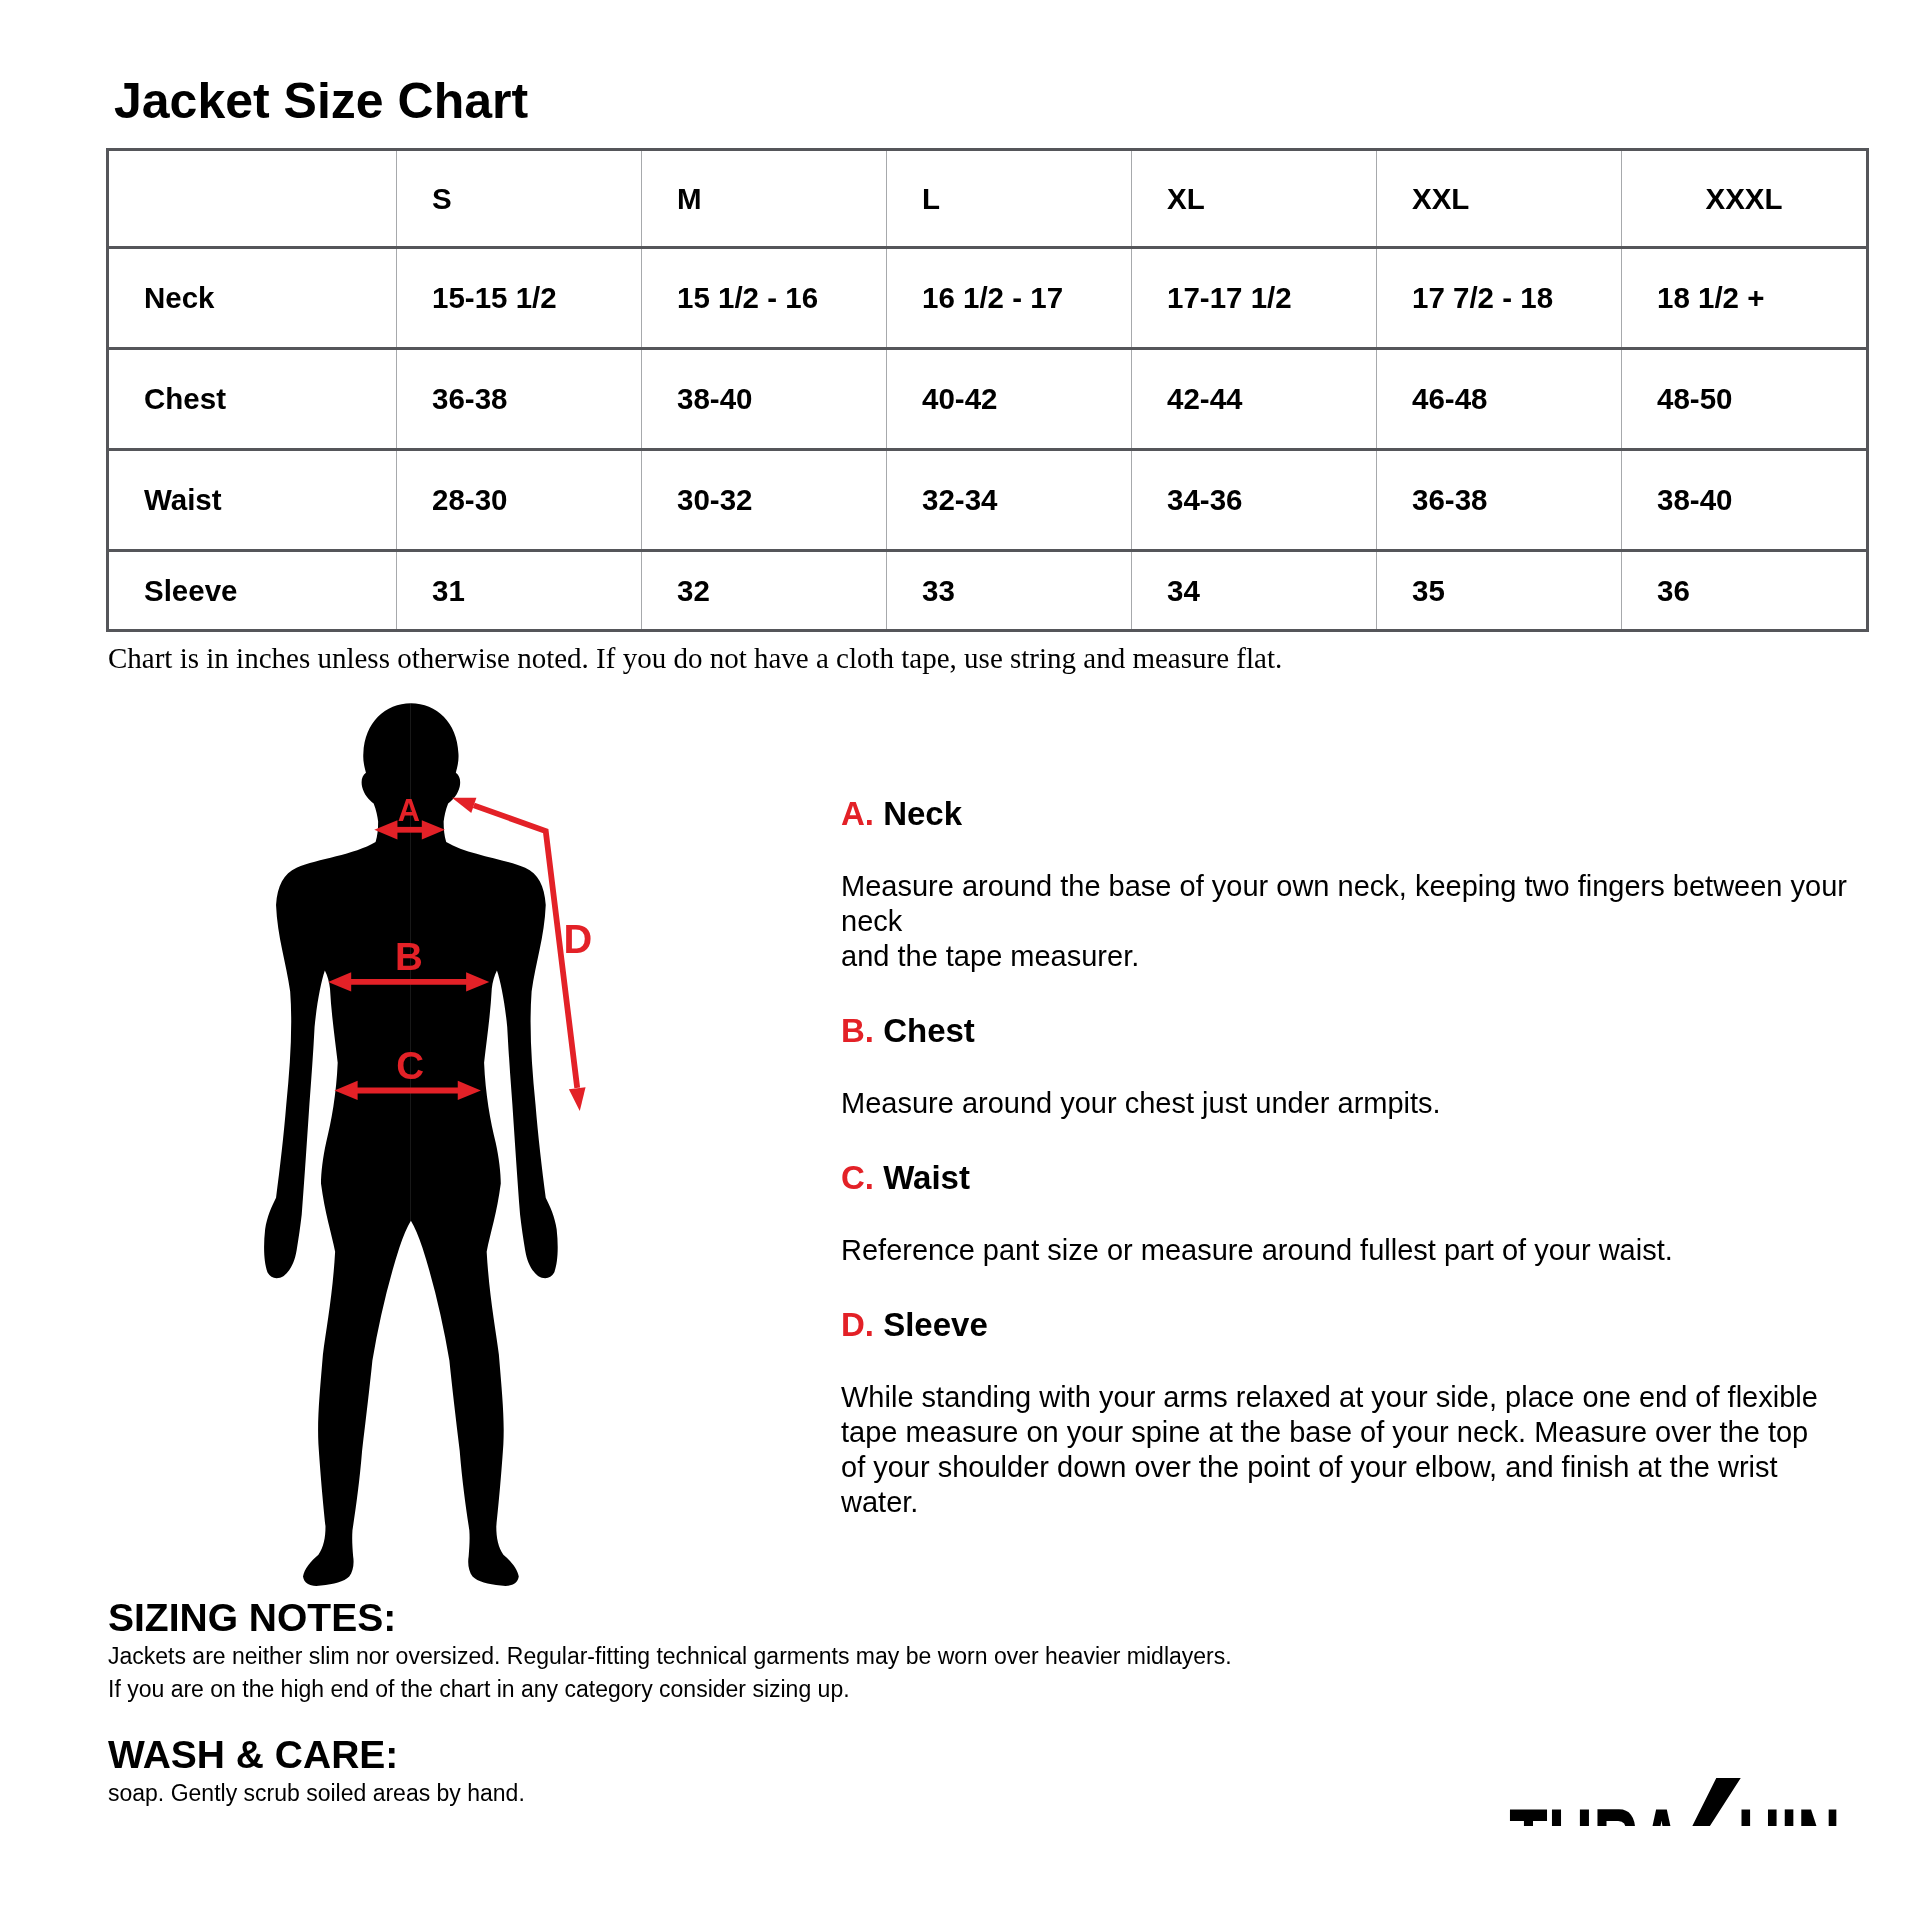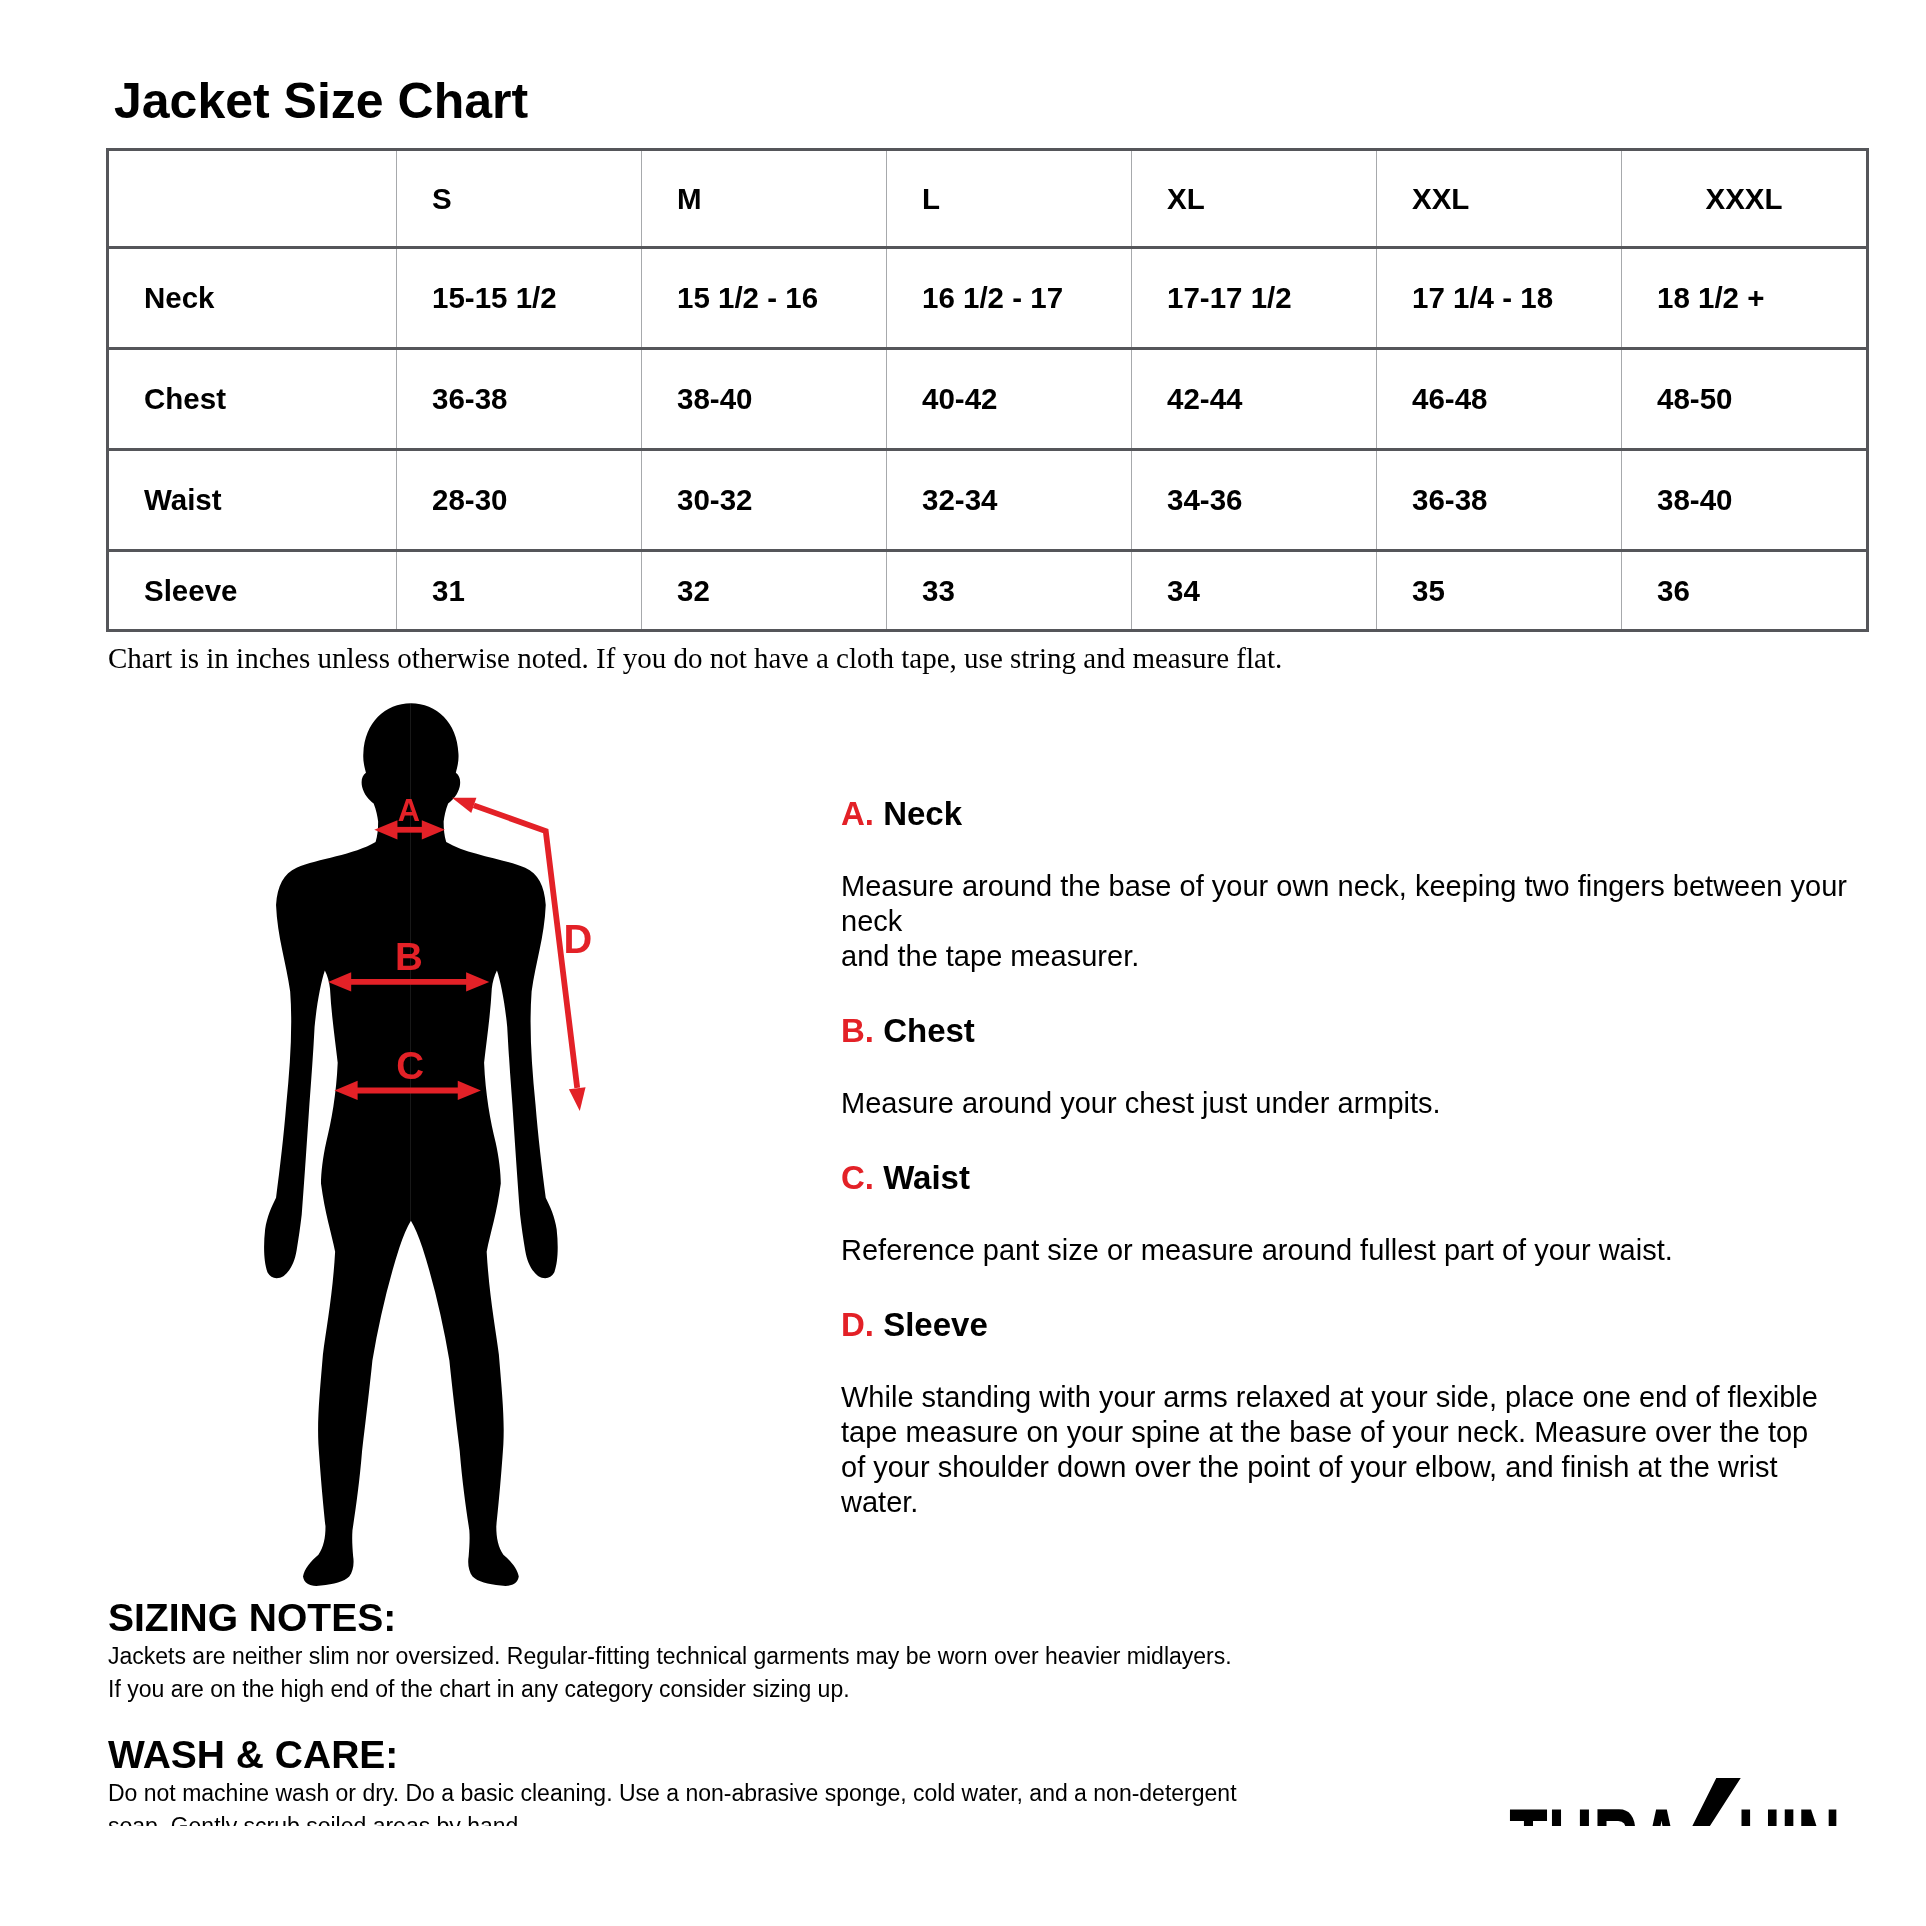--- a/index.html
+++ b/index.html
@@ -77,21 +77,21 @@
       <th>XL</th>
       <th>XXL</th>
       <th class="col-xxxl">XXXL</th>
     </tr>
     <tr style="height:101px">
       <th>Neck</th>
       <td>15-15 1/2</td>
       <td>15 1/2 - 16</td>
       <td>16 1/2 - 17</td>
       <td>17-17 1/2</td>
-      <td>17 1/4 - 18</td>
+      <td>17 7/2 - 18</td>
       <td class="col-xxxl">18 1/2 +</td>
     </tr>
     <tr style="height:101px">
       <th>Chest</th>
       <td>36-38</td>
       <td>38-40</td>
       <td>40-42</td>
       <td>42-44</td>
       <td>46-48</td>
       <td class="col-xxxl">48-50</td>
@@ -235,21 +235,20 @@
   </div>
 
   <div class="notes-block sizing-notes">
     <h3 class="notes-heading">SIZING NOTES:</h3>
     <div class="notes-line">Jackets are neither slim nor oversized. Regular-fitting technical garments may be worn over heavier midlayers.</div>
     <div class="notes-line">If you are on the high end of the chart in any category consider sizing up.</div>
   </div>
 
   <div class="notes-block wash-care">
     <h3 class="notes-heading">WASH &amp; CARE:</h3>
-    <div class="notes-line">Do not machine wash or dry. Do a basic cleaning. Use a non-abrasive sponge, cold water, and a non-detergent</div>
     <div class="notes-line">soap. Gently scrub soiled areas by hand.</div>
   </div>
 
   <svg class="logo" viewBox="0 0 560 230" width="360" height="148">
     <text x="30" y="160" font-size="162" font-weight="bold" fill="#000" textLength="272" lengthAdjust="spacingAndGlyphs">THRA</text>
     <polygon fill="#000" points="352,0 390,0 336,84 360,84 300,215 322,100 302,100"></polygon>
     <text x="385" y="160" font-size="162" font-weight="bold" fill="#000" textLength="160" lengthAdjust="spacingAndGlyphs">HIN</text>
     <text x="545" y="192" text-anchor="end" font-size="30" fill="#000" textLength="205" lengthAdjust="spacingAndGlyphs">SUPPLY COMPANY</text>
   </svg>
 

